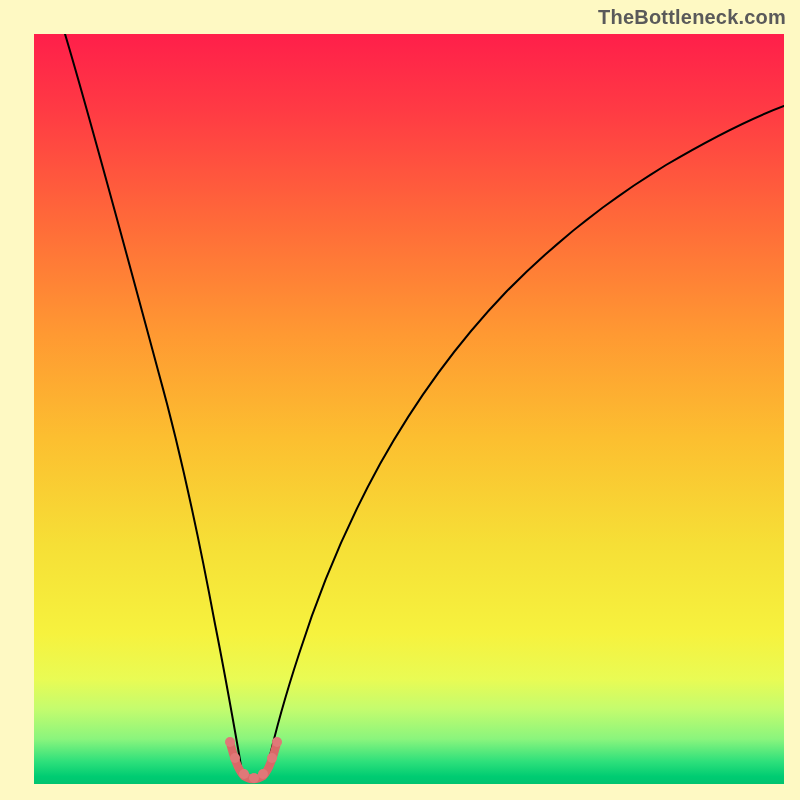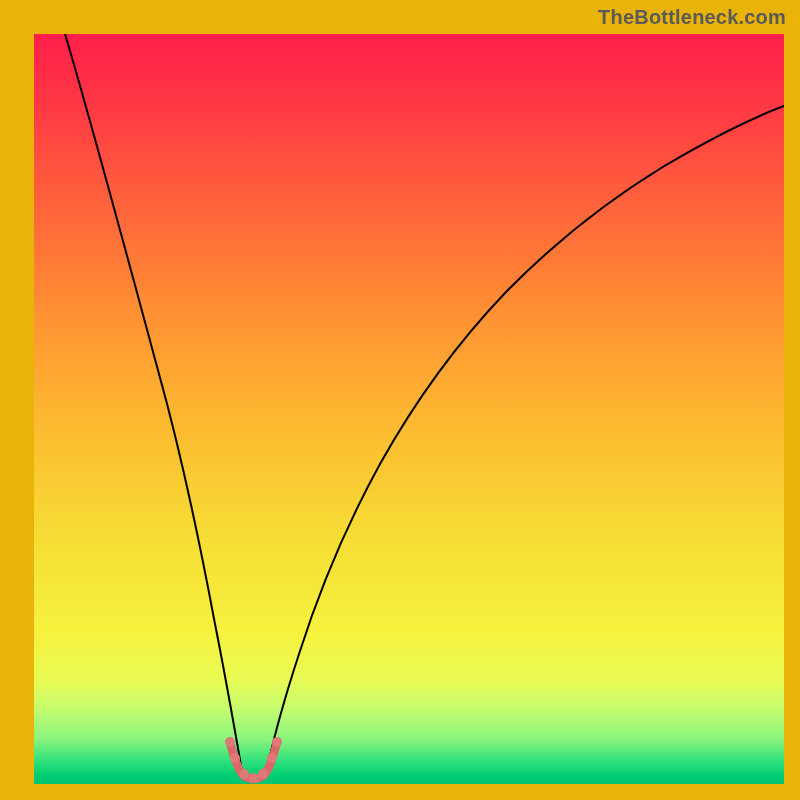--- a/index.html
+++ b/index.html
@@ -10,21 +10,21 @@
     background: #000;
     overflow: hidden;
     font-family: "Segoe UI", Arial, sans-serif;
   }
   .frame {
     position: absolute;
     left: 0;
     top: 0;
     width: 800px;
     height: 800px;
-    background: #eab308;
+    background: #fef9c3;
   }
   .plot-area {
     position: absolute;
     left: 34px;
     top: 34px;
     width: 750px;
     height: 750px;
     
     background: linear-gradient(
       to bottom,

